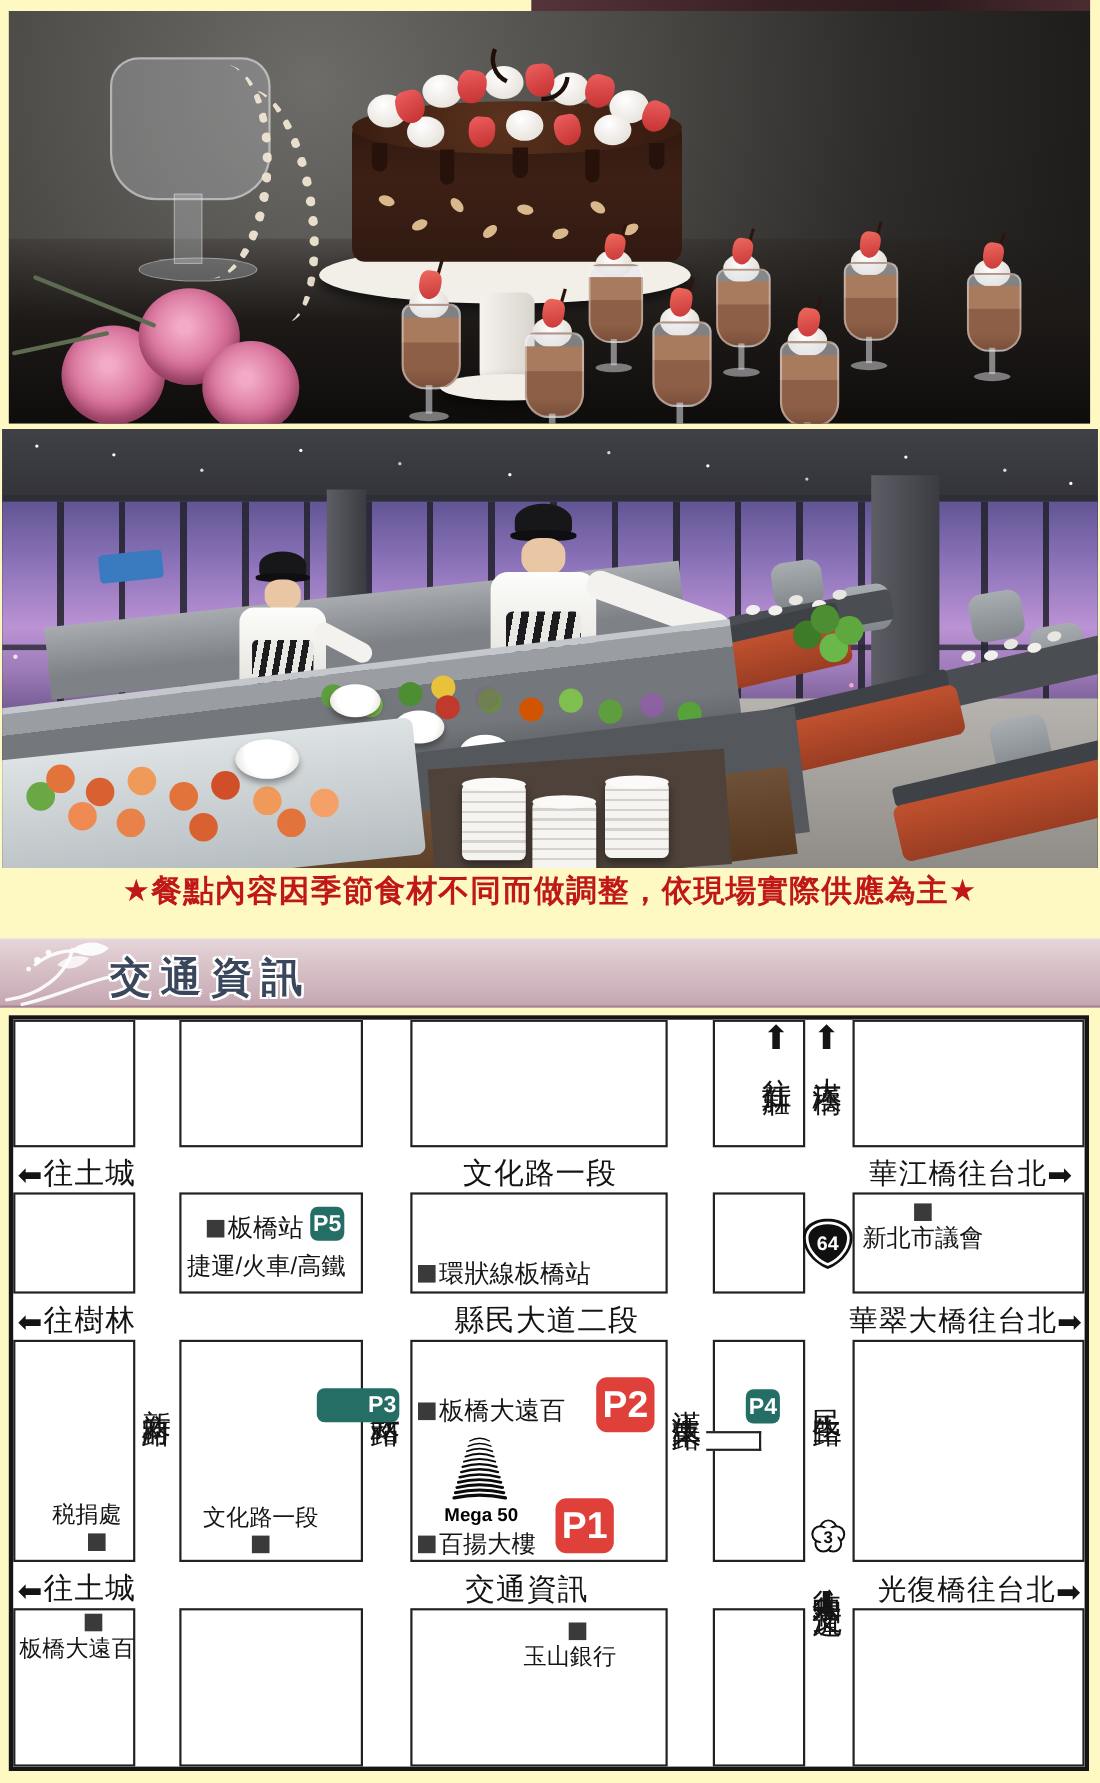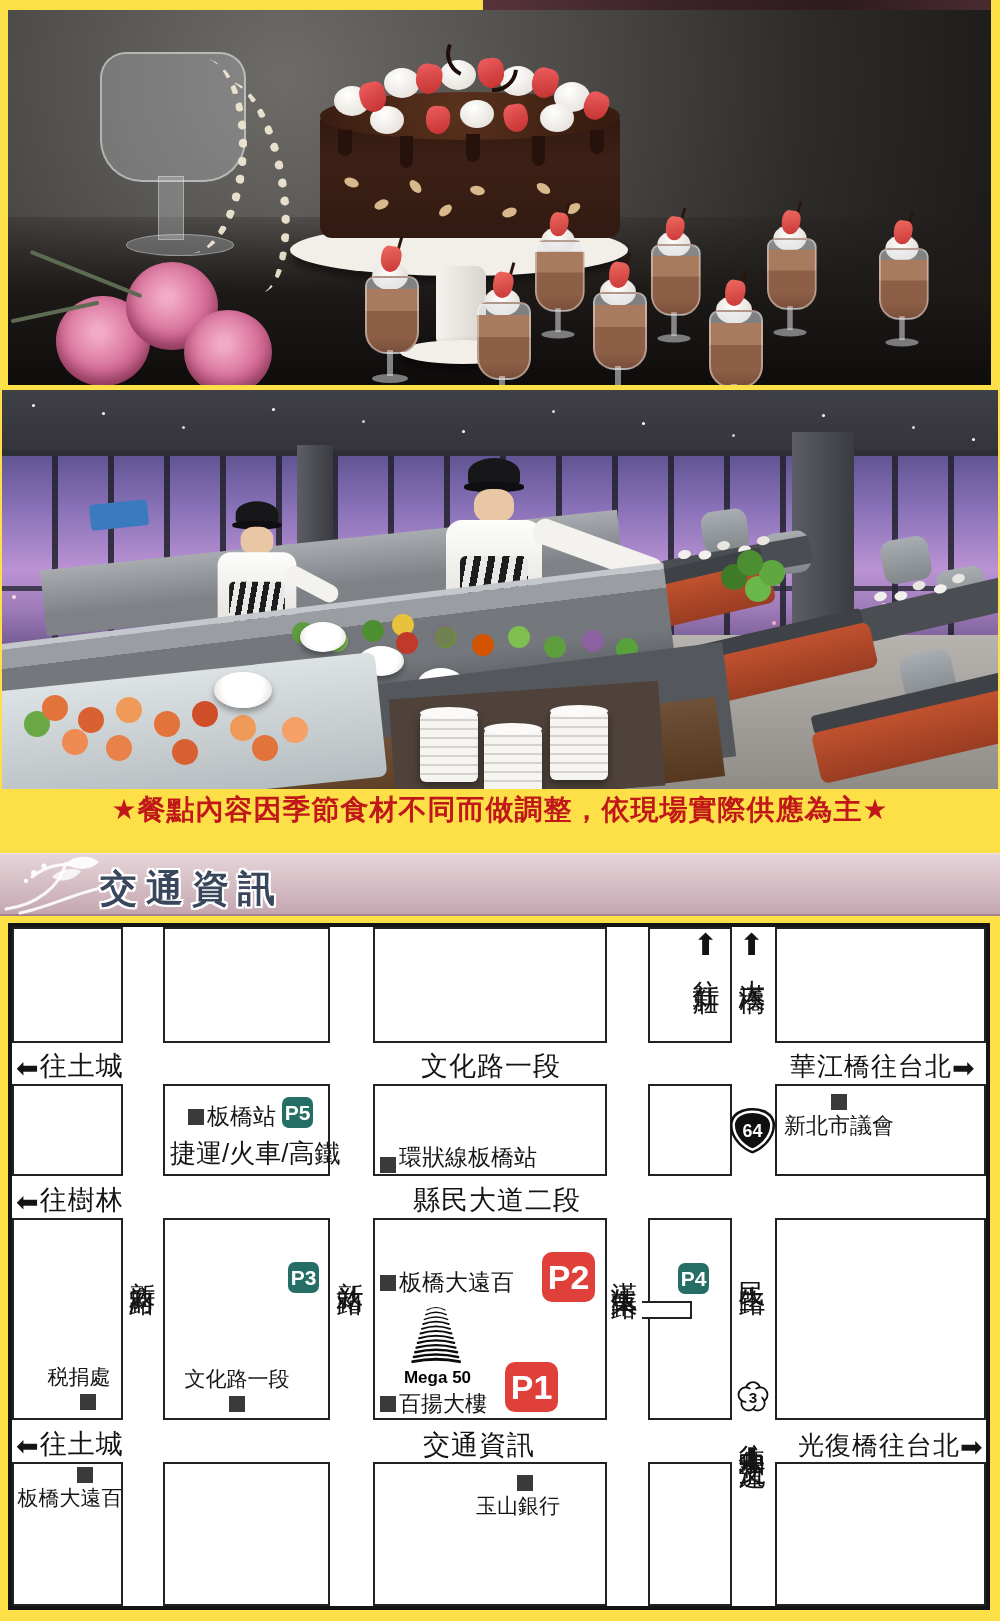--- a/index.html
+++ b/index.html
@@ -1,16 +1,16 @@
 <!DOCTYPE html>
 <html><head>
 <meta charset="utf-8">
 <style>
   html,body{margin:0;padding:0;background:#fff;}
-  .page{position:relative;width:1000px;height:1621px;background:#fde047;overflow:hidden;
+  .page{position:relative;width:1000px;height:1621px;background:#fef9c3;overflow:hidden;
         font-family:"Liberation Sans","DejaVu Sans",sans-serif;color:#111;}
   .abs{position:absolute;}
 
   
   .top-strip{position:absolute;left:483px;top:0;width:508px;height:10px;
              background:linear-gradient(90deg,#56333a,#3a2226 40%,#2e1b1e 70%,#4a2b30);}
 
   
   .photo{position:absolute;overflow:hidden;}
   .photo1{left:8px;top:10px;width:983px;height:375px;
@@ -393,55 +393,58 @@
     <div class="rlabel" style="left:409px;top:123px;">文化路一段</div>
     <div class="rlabel sm" style="left:778px;top:124px;">
       <span>華江橋往台北</span><span class="iarr">➡</span>
     </div>
 
     <div class="poi" style="left:176px;top:174px;">
       <span class="sq"></span>
       <span style="font-size:23px;">板橋站</span>
       <span class="pbadge psmall inline">P5</span>
     </div>
-    <div class="poi" style="left:158px;top:209px;font-size:26px;">捷運/火車/高鐵</div>
-    <div class="poi" style="left:368px;top:215px;align-items:flex-end;">
+    <div class="poi" style="left:158px;top:209px;font-size:22px;">捷運/火車/高鐵</div>
+    <div class="poi" style="left:368px;top:215px;">
       <span class="sq"></span>
       <span style="font-size:23px;">環狀線板橋站</span>
     </div>
     <div class="poi col" style="left:766px;top:167px;width:122px;">
       <span class="sq" style="margin:0;"></span>
       <span>新北市議會</span>
     </div>
 
     <svg class="abs" style="left:717px;top:180px;" width="47" height="47" viewBox="0 0 50 50">
       <path d="M25 1 C39 1 49 8 49 19 C49 36 33 47 25 49.5 C17 47 1 36 1 19 C1 8 11 1 25 1 Z" fill="#101010"></path>
       <path d="M25 5 C36 5 45 10.5 45 19.5 C45 33.5 31.5 43 25 45.3 C18.5 43 5 33.5 5 19.5 C5 10.5 14 5 25 5 Z" fill="none" stroke="#fff" stroke-width="2.6"></path>
       <text x="25" y="31.5" font-size="19" font-weight="bold" fill="#fff" text-anchor="middle">64</text>
     </svg>
 
     <div class="rlabel" style="left:4px;top:257px;">
       <span class="iarr">⬅</span><span>往樹林</span>
     </div>
     <div class="rlabel" style="left:401px;top:257px;">縣民大道二段</div>
+    <div class="rlabel sm" style="left:760px;top:258px;">
+      <span>華翠大橋往台北</span><span class="iarr">➡</span>
+    </div>
 
     <div class="vlabel" style="left:116px;top:333px;">
       <span class="vtext">新府路</span>
       </div>
     <div class="vlabel" style="left:324px;top:333px;">
       <span class="vtext">新站路</span>
       </div>
     <div class="vlabel" style="left:598px;top:333px;">
       <span class="vtext">漢生東路</span>
       </div>
     <div class="vlabel" style="left:726px;top:333px;">
       <span class="vtext">民生路</span>
       </div>
 
-    <div class="pbadge psmall" style="left:276px;top:335px;">P3</div>
+    <div class="pbadge psmall" style="left:276px;top:335px;padding-left:44px;">P3</div>
     <div class="poi" style="left:368px;top:340px;">
       <span class="sq"></span>
       <span style="font-size:23px;">板橋大遠百</span>
     </div>
     <div class="pbadge pbig" style="left:530px;top:325px;">P2</div>
     <div class="pbadge psmall" style="left:666px;top:336px;">P4</div>
 
     <svg class="abs" style="left:398px;top:378px;" width="52" height="62" viewBox="0 0 52 62">
       <g fill="none" stroke="#0a0a0a" stroke-linecap="round">
         <path d="M17 5 Q26 0 35 5" stroke-width="1.2"></path>

